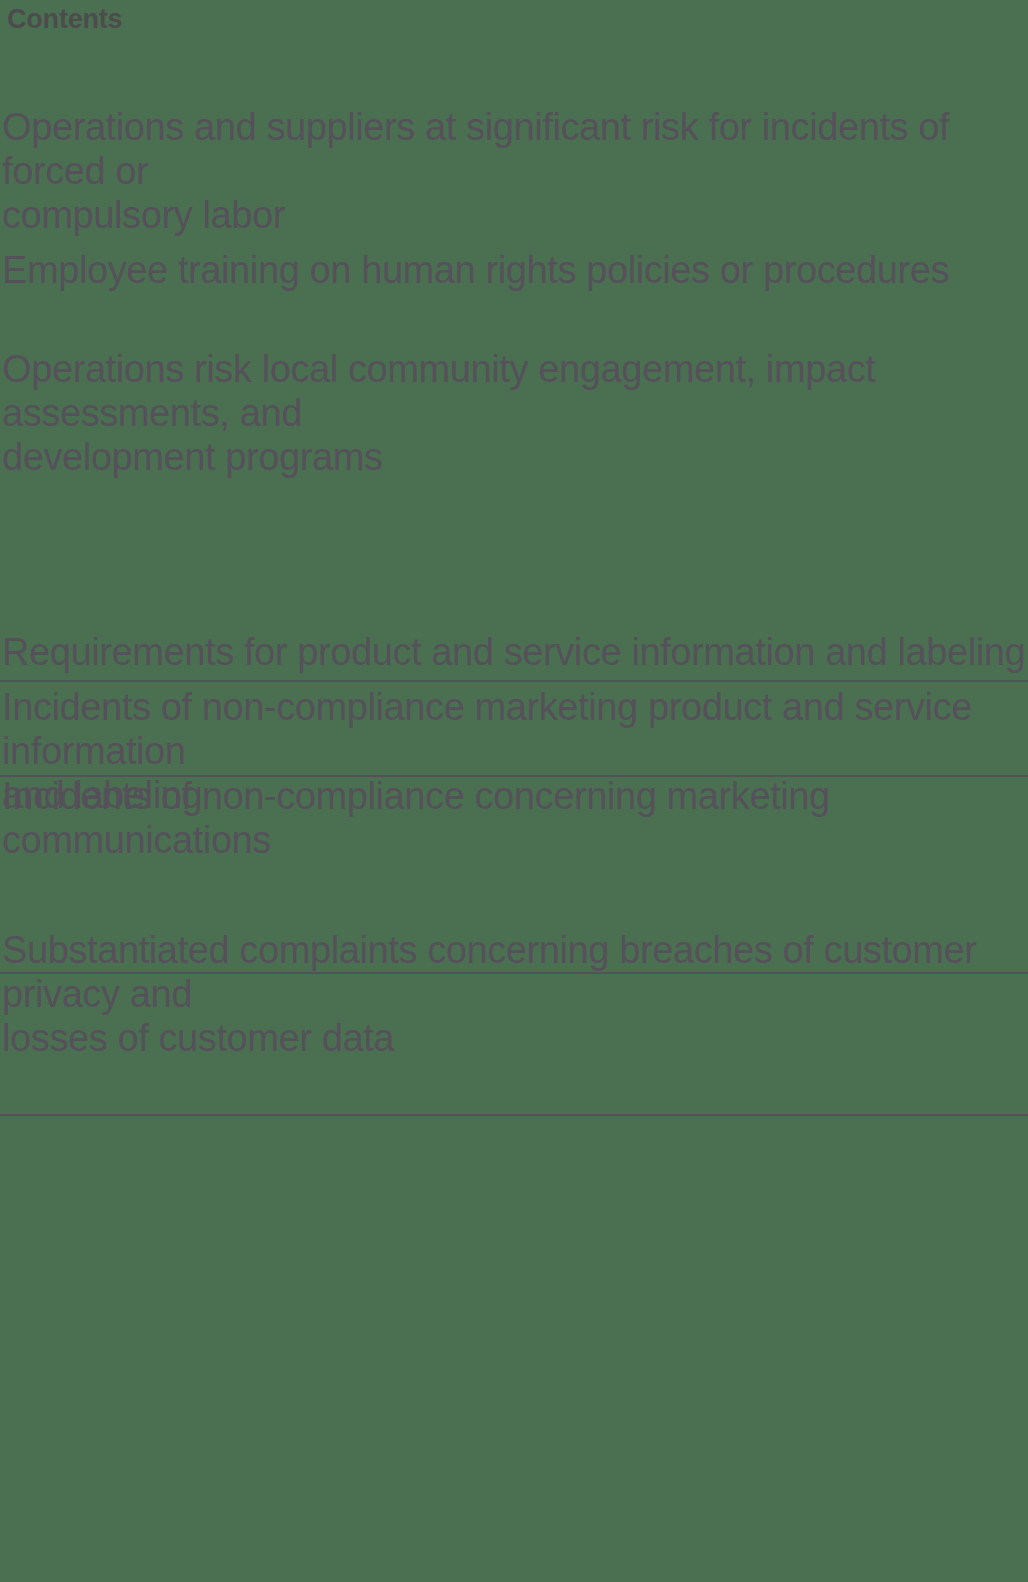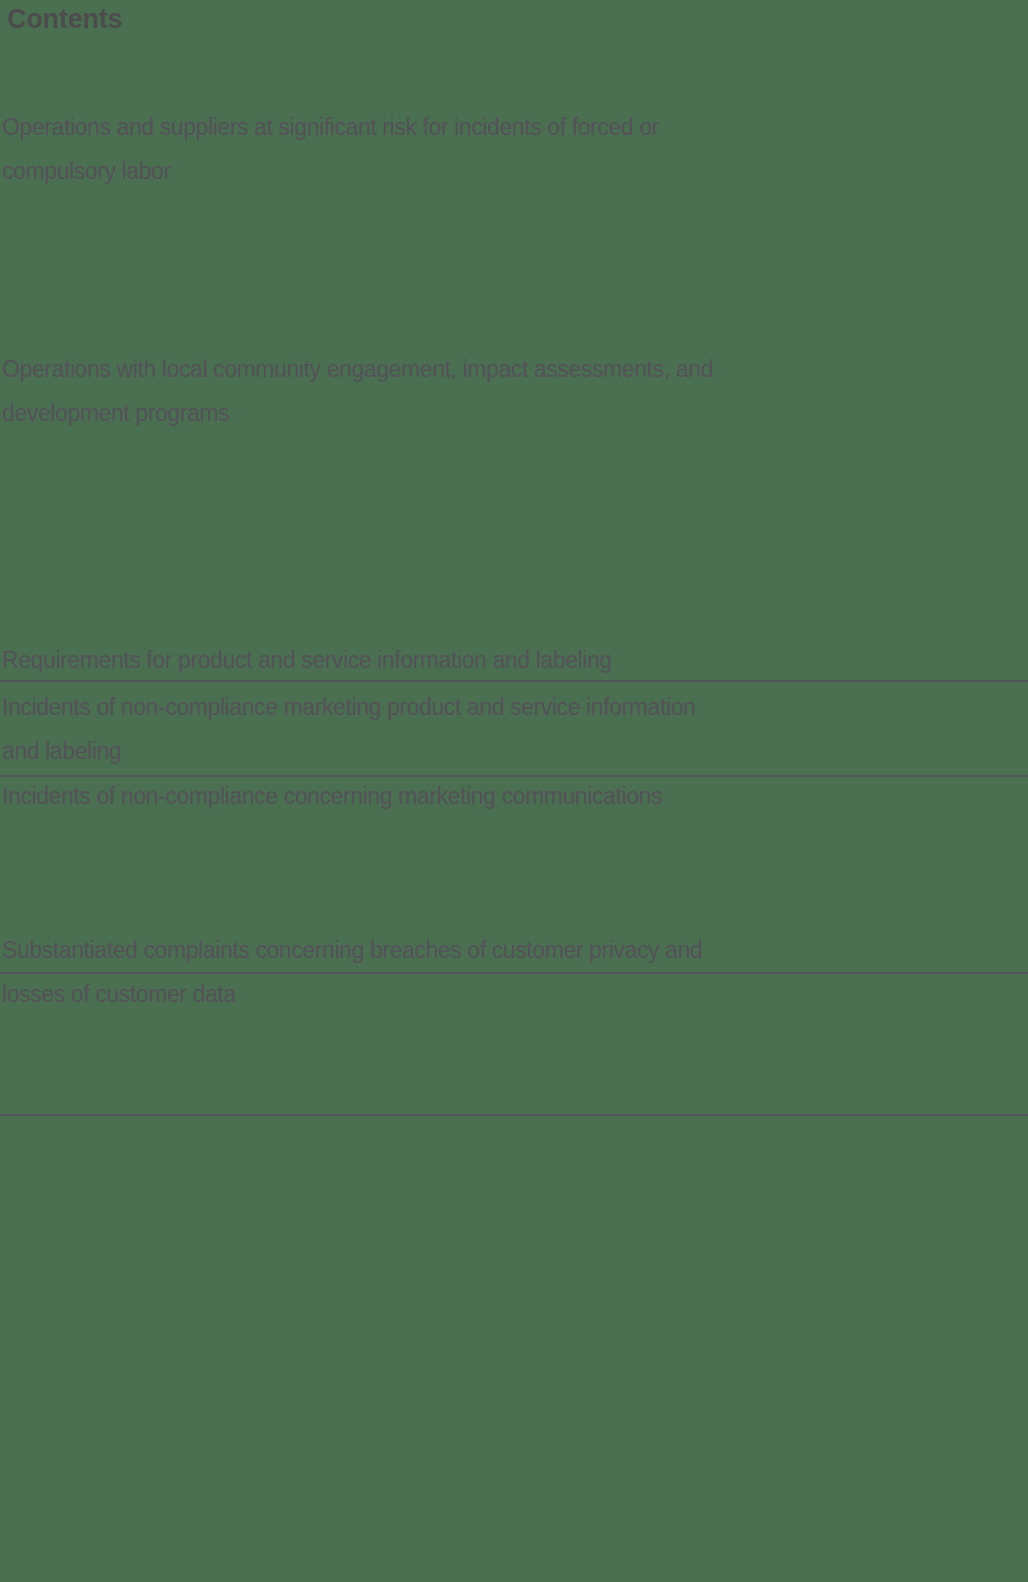--- a/index.html
+++ b/index.html
@@ -33,31 +33,31 @@
     font-size: 27px;
     line-height: 32px;
     font-weight: bold;
     letter-spacing: -0.2px;
     color: var(--heading);
   }
   .toc-entry {
     position: absolute;
     left: 2px;
     width: 1026px;
-    font-size: 23px;
+    font-size: 38px;
     line-height: 44px;
     letter-spacing: -0.4px;
     color: var(--text);
     white-space: pre-line;
   }
   .i0 { top: 105px; }
   .i1 { top: 248px; }
   .i2 { top: 347px; }
   .i3 { top: 491px; }
-  .i4 { top: 630px; margin-top: 8px; }
+  .i4 { top: 630px; }
   .i5 { top: 685px; }
   .i6 { top: 754px; margin-top: 20px; }
   .i7 { top: 928px; }
   .i8 { top: 1021px; }
   .row-divider {
     position: absolute;
     left: 0;
     width: 1028px;
     height: 0;
     border-top: 2px solid var(--divider);
@@ -71,22 +71,23 @@
 </head>
 <body>
 
 <div class="page">
 
   <div class="contents-heading">Contents</div>
 
   <div class="toc-entry i0">Operations and suppliers at significant risk for incidents of forced or
 compulsory labor</div>
 
+  <div class="toc-entry i1">Employee training on human rights policies or procedures</div>
 
-  <div class="toc-entry i2">Operations with local community engagement, impact assessments, and
+  <div class="toc-entry i2">Operations risk local community engagement, impact assessments, and
 development programs</div>
 
 
   <div class="toc-entry i4">Requirements for product and service information and labeling</div>
 
   <div class="row-divider d0"></div>
 
   <div class="toc-entry i5">Incidents of non-compliance marketing product and service information
 and labeling</div>
 

